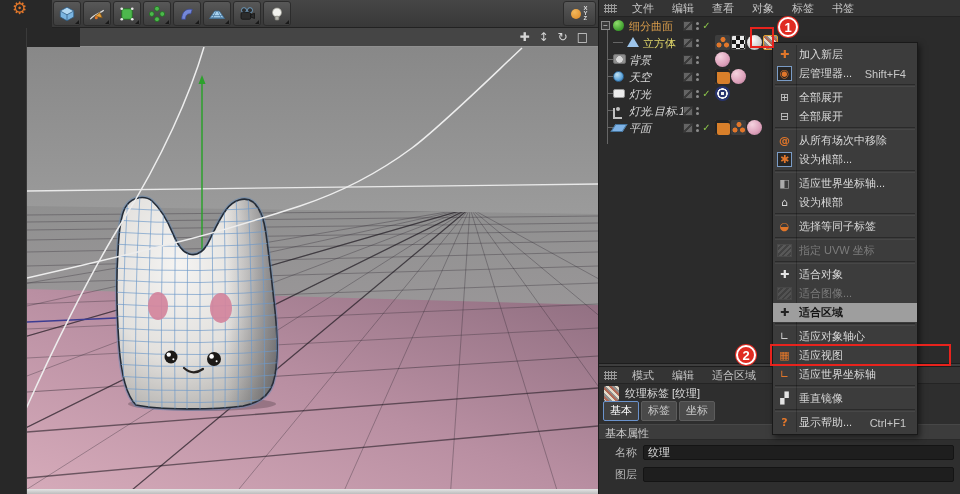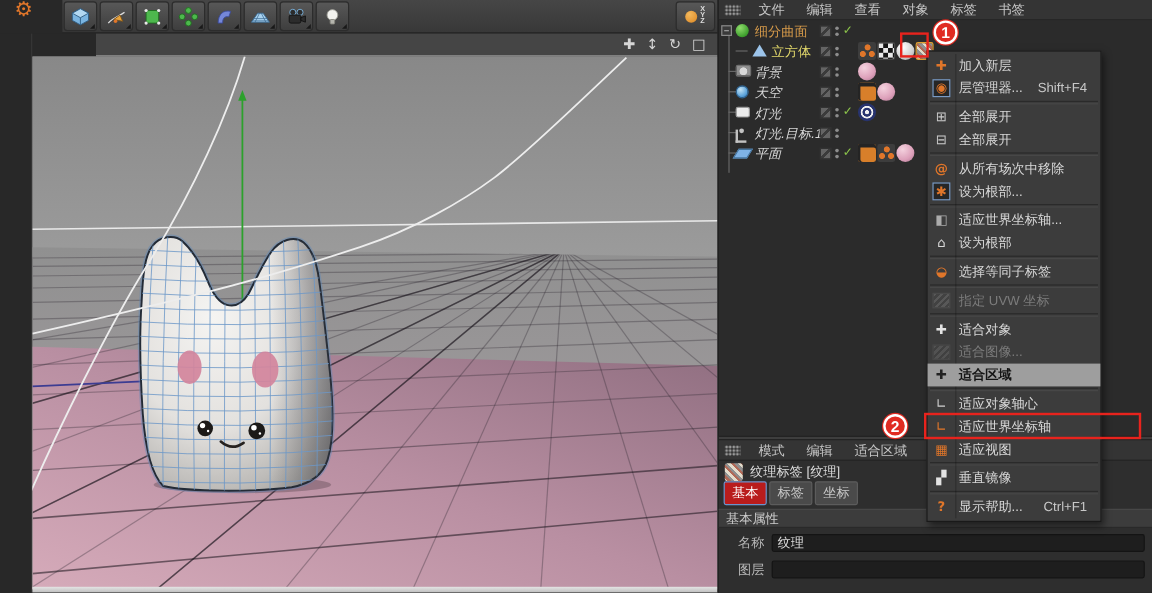--- a/index.html
+++ b/index.html
@@ -72,21 +72,21 @@
 
   
   #splitter{position:absolute;left:0;top:363px;width:100%;height:4px;background:#3e3e3e;border-top:1px solid #1d1d1d;border-bottom:1px solid #1d1d1d;}
   #attr-panel{position:absolute;left:0;top:367px;width:100%;bottom:0;background:#2e2e2e;}
   #am-menubar{height:17px;background:#343434;border-bottom:1px solid #242424;display:flex;align-items:center;color:#c6c6c6;}
   #am-menubar span.mi{padding:0 9px;}
   #am-title{height:18px;display:flex;align-items:center;gap:6px;padding-left:5px;color:#dcdcdc;}
   .tex-ic{width:15px;height:15px;border-radius:2px;background:repeating-linear-gradient(45deg,#e3dccb 0 2px,#b06a58 2px 4px,#8f8f8f 4px 6px);}
   #am-tabs{height:18px;display:flex;align-items:center;gap:2px;padding-left:4px;}
   .am-tab{padding:1px 6px 2px;background:#4a4a4a;border:1px solid #5c5c5c;border-radius:2px;color:#c9c9c9;}
-  .am-tab.active{background:#b91c1c;border-color:#6b93cc;color:#fff;}
+  .am-tab.active{background:#404040;border-color:#6b93cc;color:#fff;}
   #am-section{height:16px;line-height:16px;margin-top:4px;padding-left:6px;background:#3c3c3c;border-top:1px solid #474747;border-bottom:1px solid #292929;color:#cccccc;}
   .am-field{height:20px;display:flex;align-items:center;padding-right:6px;margin-top:2px;}
   .am-field .fl{width:38px;text-align:right;margin-right:6px;color:#b8b8b8;}
   .am-input{flex:1;height:15px;background:#1e1e1e;border:1px solid #141414;border-radius:2px;color:#dddddd;font-size:11px;padding:0 4px;}
 
   
   #ctx-menu{position:absolute;left:772px;top:42px;width:146px;background:#3c3c3c;border:1px solid #191919;box-shadow:2px 3px 6px rgba(0,0,0,.5);z-index:20;padding:2px 0;}
   #ctx-menu .icol-line{position:absolute;left:23px;top:2px;bottom:2px;width:1px;background:rgba(0,0,0,.22);}
   .cm-item{position:relative;height:19px;display:flex;align-items:center;padding-left:4px;color:#d8d8d8;white-space:nowrap;}
   .cm-item .lab{margin-left:7px;}
@@ -536,26 +536,26 @@
     <div class="cm-item hl">
         <span class="cmi ic-fit-region"></span>
         <span class="lab">适合区域</span>
       </div>
     <div class="cm-sep"></div>
     <div class="cm-item">
         <span class="cmi ic-adapt-axis"></span>
         <span class="lab">适应对象轴心</span>
       </div>
     <div class="cm-item">
+        <span class="cmi ic-adapt-view"></span>
+        <span class="lab">适应视图</span>
+      </div>
+    <div class="cm-item">
         <span class="cmi ic-adapt-world"></span>
         <span class="lab">适应世界坐标轴</span>
-      </div>
-    <div class="cm-item">
-        <span class="cmi ic-adapt-view"></span>
-        <span class="lab">适应视图</span>
       </div>
     <div class="cm-sep"></div>
     <div class="cm-item">
         <span class="cmi ic-mirror-v"></span>
         <span class="lab">垂直镜像</span>
       </div>
     <div class="cm-sep"></div>
     <div class="cm-item">
         <span class="cmi ic-help"></span>
         <span class="lab">显示帮助...</span>

